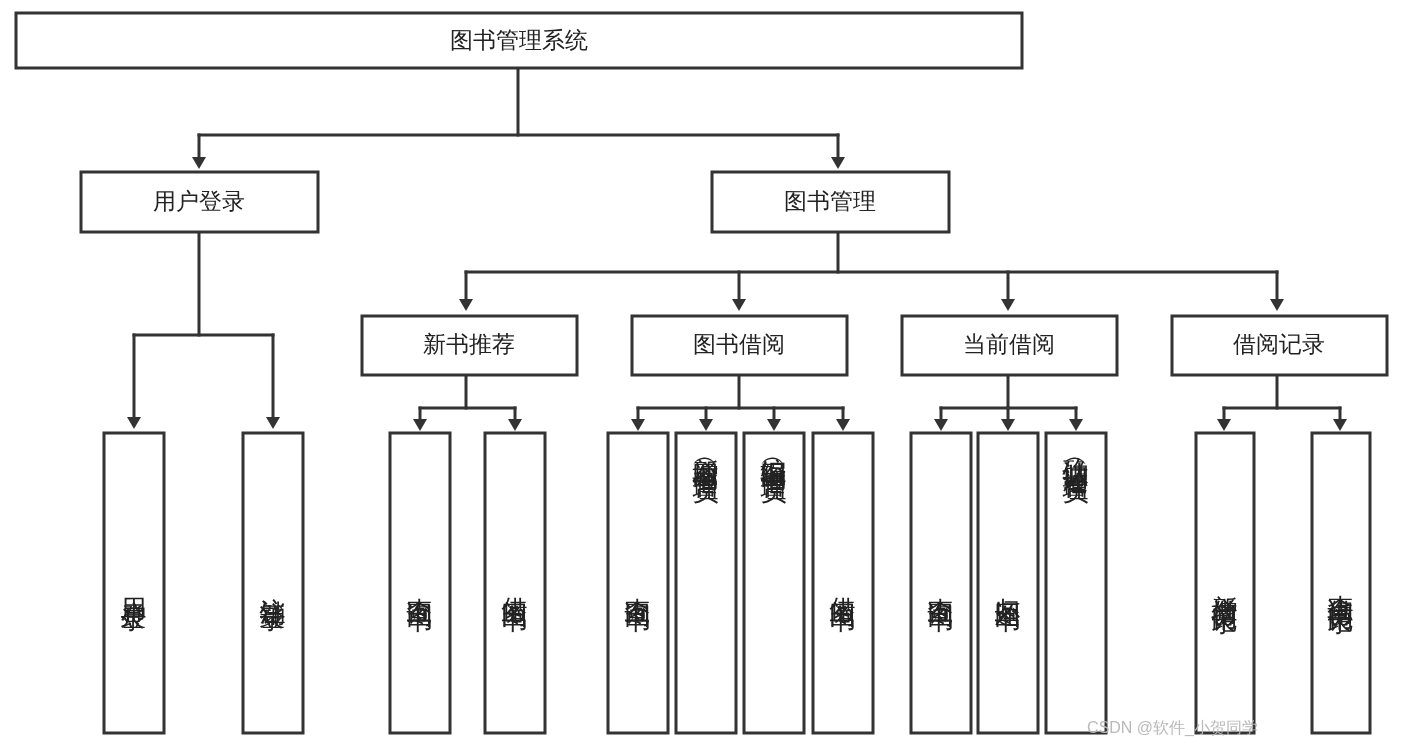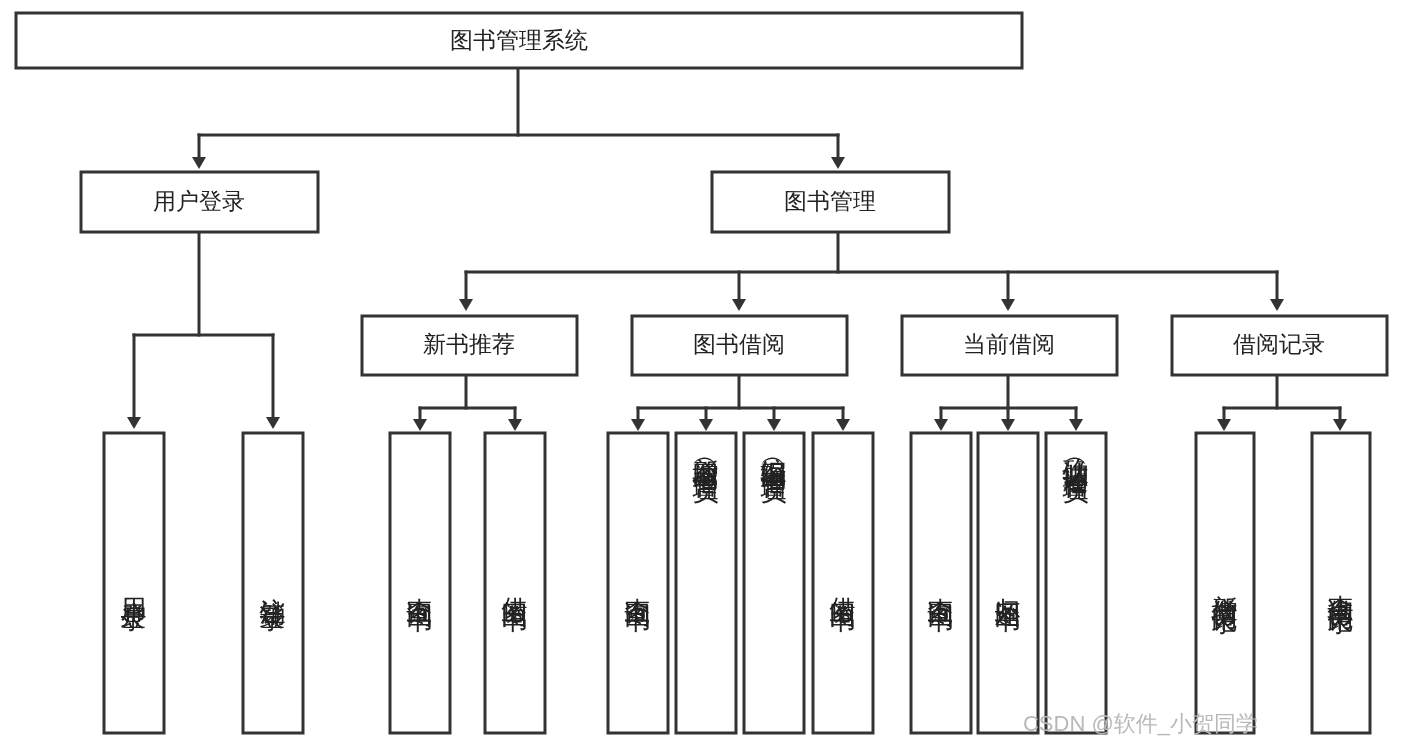--- a/index.html
+++ b/index.html
@@ -45,21 +45,21 @@
     font-size: 23px;
     fill: #222222;
     text-anchor: middle;
     dominant-baseline: middle;
   }
   .watermark {
     position: absolute;
     right: 8px;
     bottom: 8px;
     font-family: "Liberation Sans", "DejaVu Sans", sans-serif;
-    font-size: 22px;
+    font-size: 16px;
     color: #b9b9b9;
     white-space: nowrap;
     pointer-events: none;
   }
 </style>
 </head>
 <body>
 
 <div id="diagram-root">
 

